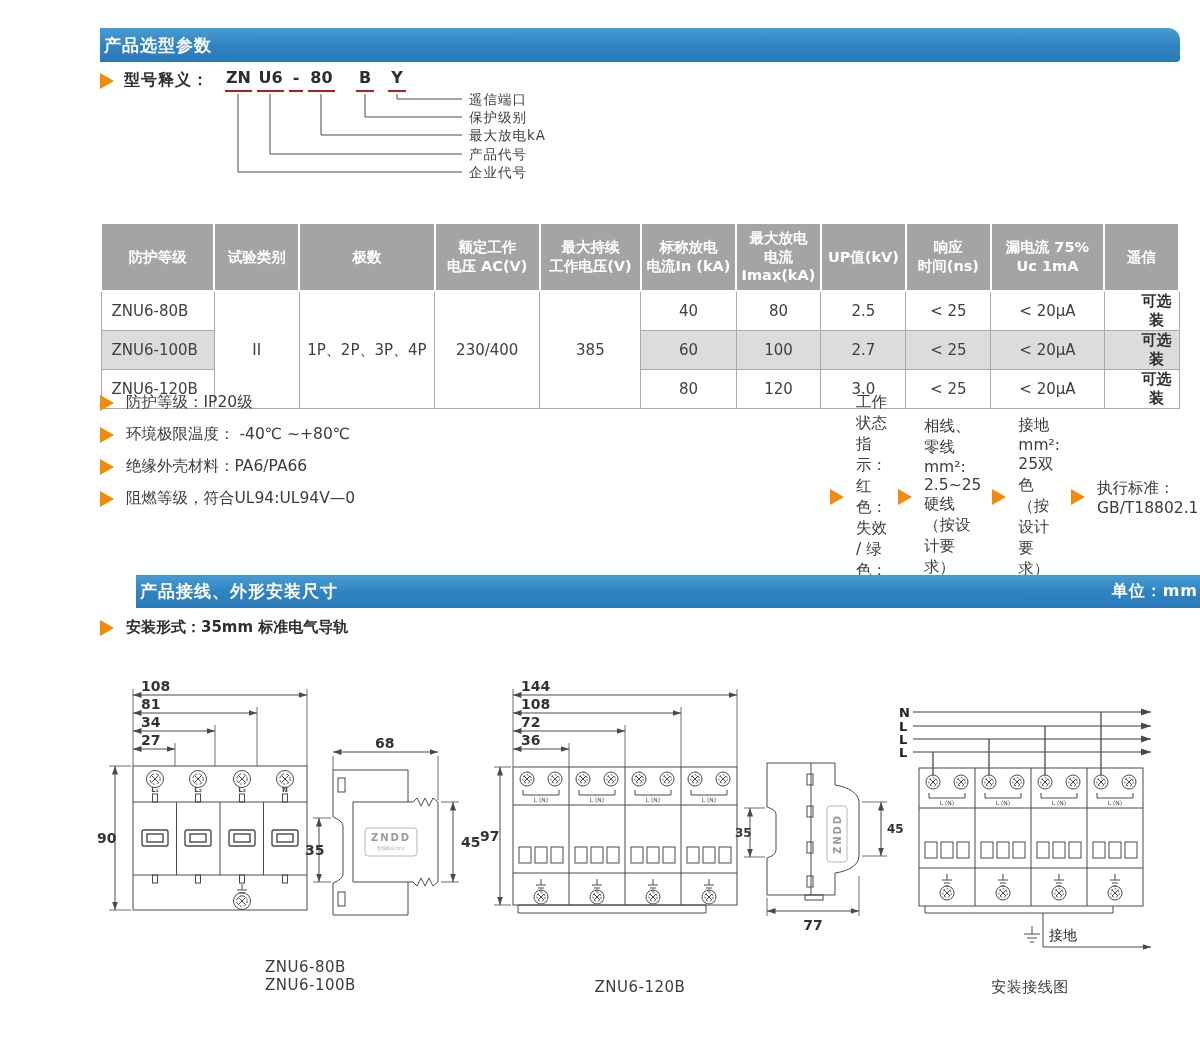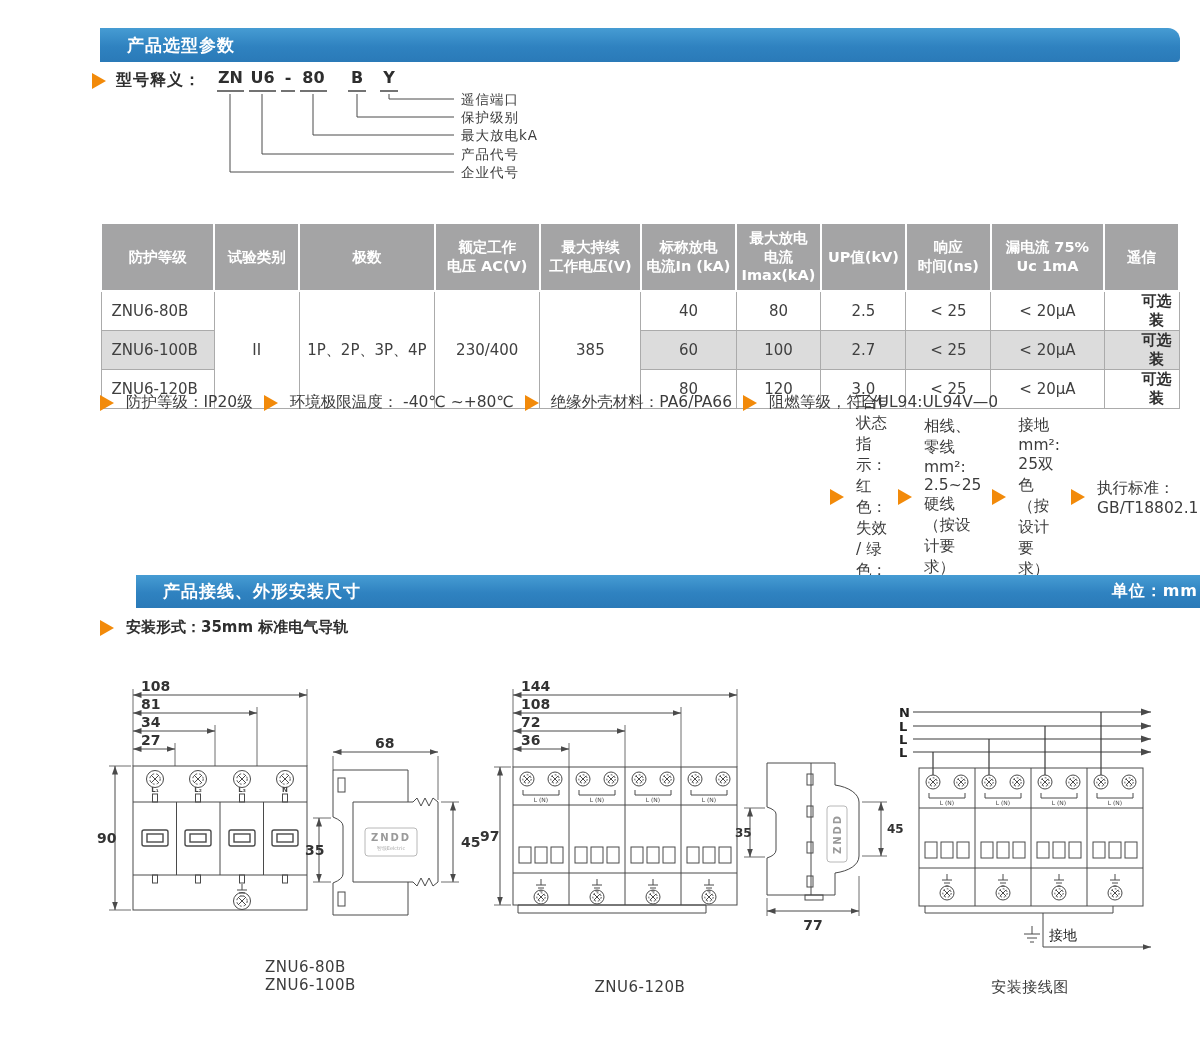--- a/index.html
+++ b/index.html
@@ -3,31 +3,31 @@
 <meta charset="utf-8">
 <style>
   html,body{margin:0;padding:0;background:#fff;}
   body{font-family:"DejaVu Sans","Liberation Sans",sans-serif;}
   #page{position:relative;width:1200px;height:1047px;background:#fff;overflow:hidden;}
   .abs{position:absolute;}
   
   .bar{background:linear-gradient(180deg,#469CD3 0%,#2F82C0 55%,#2A7AB8 100%);
        color:#fff;font-weight:bold;font-size:17px;letter-spacing:1px;
        border-radius:0 12px 4px 0;display:flex;align-items:center;
-       justify-content:space-between;padding:0 18px 0 27px;box-sizing:border-box;}
+       justify-content:space-between;padding:0 18px 0 4px;box-sizing:border-box;}
   .bar .unit{font-weight:bold;font-size:16px;letter-spacing:1px;}
   
   .tri{width:0;height:0;border-top:8px solid transparent;border-bottom:8px solid transparent;
        border-left:14px solid #F28A0A;flex:0 0 auto;}
   .bullet{display:flex;align-items:center;gap:12px;font-size:15.5px;color:#3C3C3C;}
   .bullet.b-strong{font-weight:bold;font-size:15px;color:#2E2E2E;}
   
   .mm-label{position:absolute;left:24px;top:0;font-size:16px;font-weight:bold;color:#2E2E2E;letter-spacing:1px;}
   .seg{position:absolute;top:-2px;font-weight:bold;font-size:16px;color:#2E2E2E;text-align:center;
-       border-bottom:2px solid #737373;padding-bottom:3px;}
+       border-bottom:2px solid #b91c1c;padding-bottom:3px;}
   .callout{position:absolute;font-size:13.5px;color:#3C3C3C;letter-spacing:1px;white-space:nowrap;}
   
   table.spec{border-collapse:collapse;table-layout:fixed;width:1080px;}
   table.spec th{background:#A4A4A5;color:#fff;font-weight:600;font-size:14.5px;
        border:2px solid #fff;white-space:pre-line;vertical-align:middle;text-align:center;
        padding:4px 1px;line-height:1.3;height:58px;}
   table.spec td{border:1px solid #ABABAB;text-align:center;font-size:15px;color:#404040;
        height:30px;padding:0 2px;background:#fff;}
   table.spec td.model{text-align:left;padding-left:10px;}
   table.spec tr.hl td{background:#DCDCDC;}
@@ -46,21 +46,21 @@
 </style>
 </head>
 <body>
 
 <div id="page">
 
   <div class="abs bar" style="left:100px;top:28px;width:1080px;height:34px;">
     <span>产品选型参数</span>
   </div>
 
-  <div class="abs" style="left:92px;top:70px;width:1080px;height:140px;">
+  <div class="abs" style="left:100px;top:70px;width:1080px;height:140px;">
     <span class="tri abs" style="left:0;top:3px;"></span>
     <span class="mm-label">型号释义：</span>
 
     <span class="seg" style="left:125px;width:27px;">ZN</span>
     <span class="seg" style="left:157px;width:27px;">U6</span>
     <span class="seg" style="left:189px;width:14px;">-</span>
     <span class="seg" style="left:208px;width:27px;">80</span>
     <span class="seg" style="left:256px;width:18px;">B</span>
     <span class="seg" style="left:288px;width:18px;">Y</span>
 
@@ -146,21 +146,21 @@
           <td>120</td>
           <td>3.0</td>
           <td>&lt; 25</td>
           <td>&lt; 20μA</td>
           <td class="remote">可选装</td>
         </tr>
       </tbody>
     </table>
   </div>
 
-  <div class="abs" style="left:100px;top:392px;display:flex;flex-direction:row;gap:11px;">
+  <div class="abs" style="left:100px;top:392px;display:flex;flex-direction:column;gap:11px;">
     <div class="bullet">
         <span class="tri"></span>
         <span>防护等级：IP20级</span>
       </div>
     <div class="bullet">
         <span class="tri"></span>
         <span>环境极限温度： -40℃ ~+80℃</span>
       </div>
     <div class="bullet">
         <span class="tri"></span>

